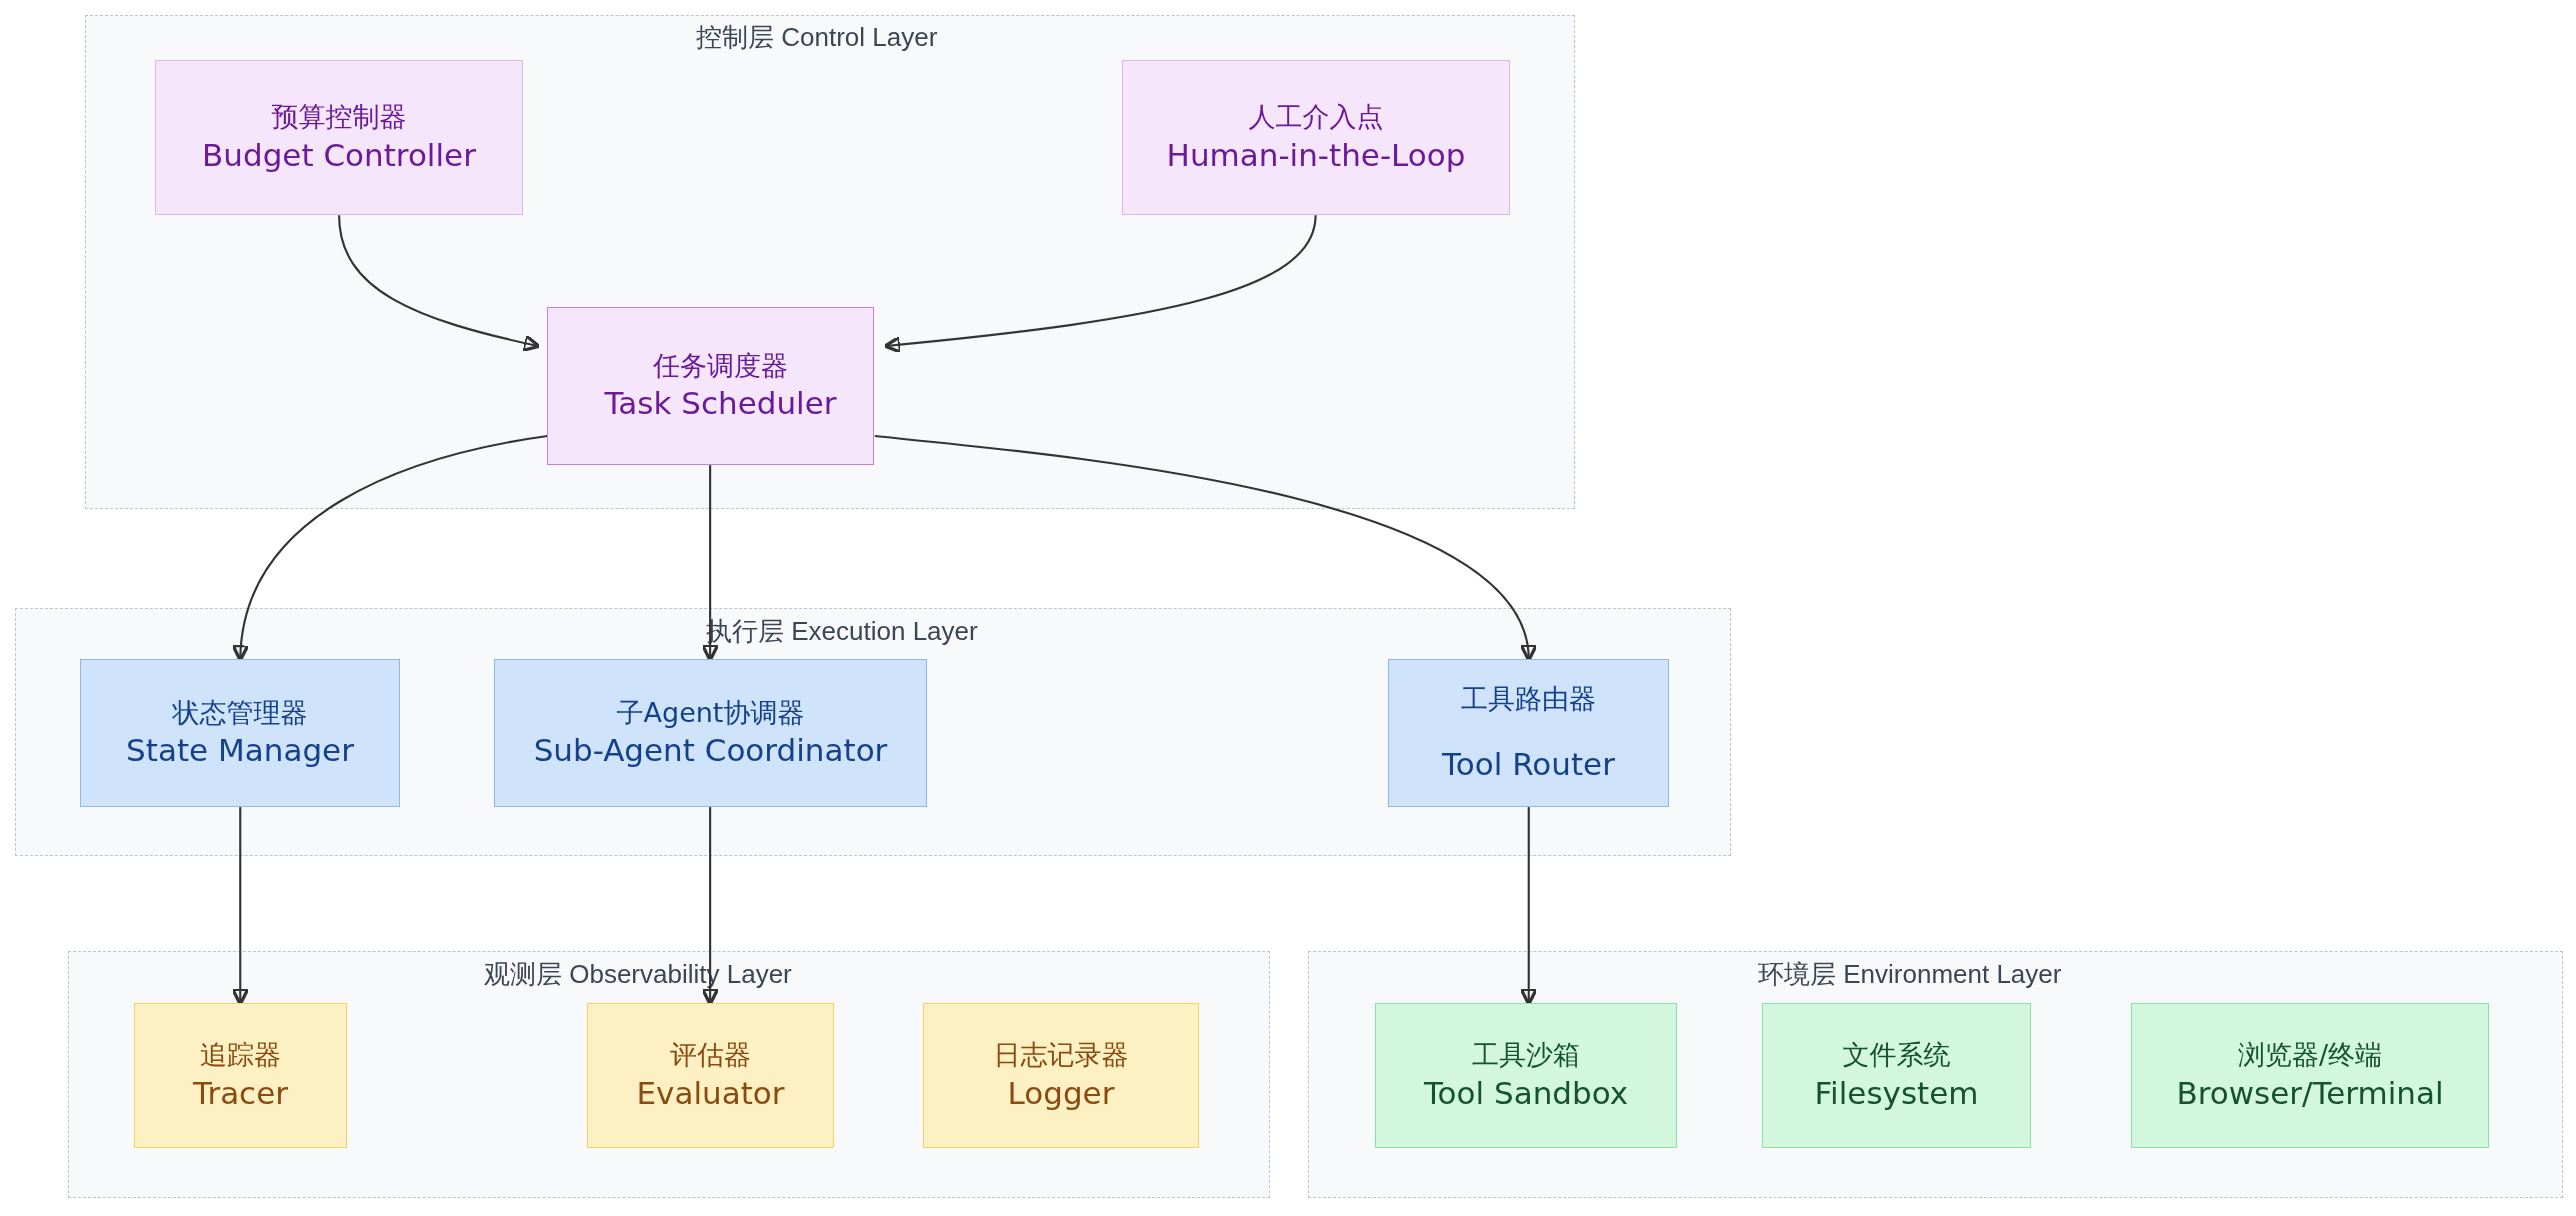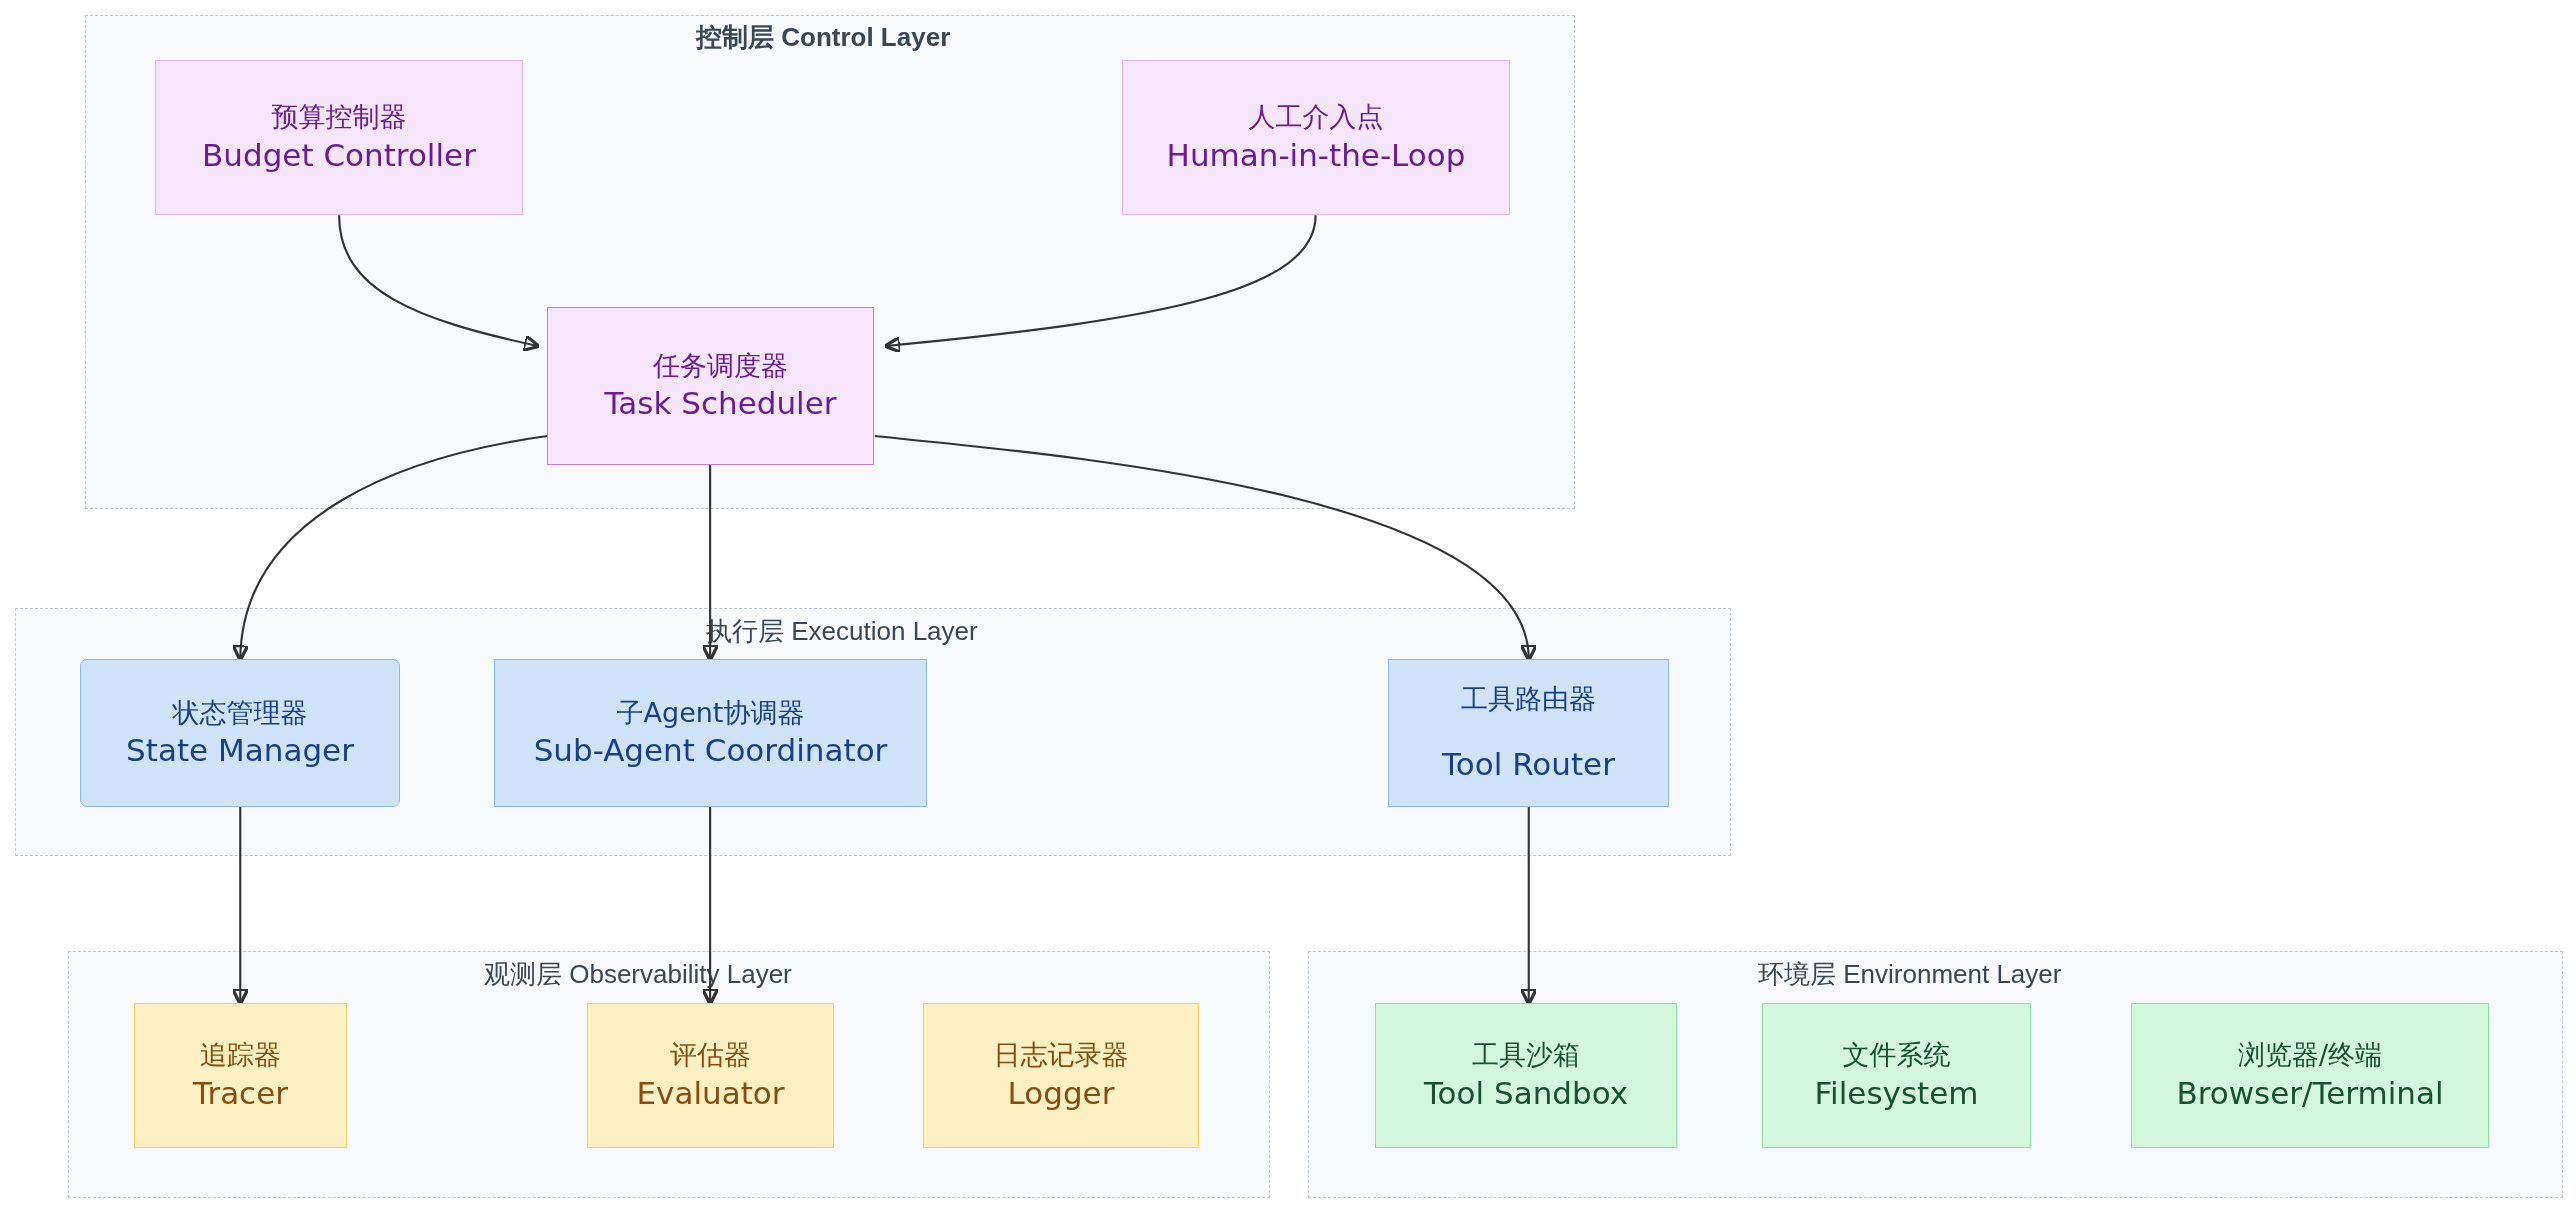--- a/index.html
+++ b/index.html
@@ -51,21 +51,21 @@
   svg.edges{position:absolute;left:0;top:0;width:2576px;height:1217px;
             overflow:visible;pointer-events:none;}
   svg.edges path{fill:none;stroke:#333333;stroke-width:2.2px;}
 </style>
 </head>
 <body>
 
 <div id="stage">
 
   <div class="layer" style="left:85px;top:14.5px;width:1490px;height:494px;"></div>
-  <div class="layer-title" style="left:696px;top:20.3px;font-weight:bold;">控制层 Control Layer</div>
+  <div class="layer-title" style="left:696px;top:20.3px;">控制层 Control Layer</div>
 
   <div class="layer" style="left:14.5px;top:608px;width:1716px;height:248px;"></div>
   <div class="layer-title" style="left:706px;top:614px;">执行层 Execution Layer</div>
 
   <div class="layer" style="left:68px;top:951px;width:1202px;height:247px;"></div>
   <div class="layer-title" style="left:484px;top:957px;">观测层 Observability Layer</div>
 
   <div class="layer" style="left:1308px;top:951px;width:1255px;height:247px;"></div>
   <div class="layer-title" style="left:1758px;top:957px;">环境层 Environment Layer</div>
 
@@ -101,21 +101,21 @@
   <div class="node n-purple" style="left:1122px;top:60px;width:388px;height:155px;">
     <span class="cn">人工介入点</span>
     <span class="en">Human-in-the-Loop</span>
   </div>
 
   <div class="node n-purple-strong" style="left:547px;top:307px;width:327px;height:158px;">
     <span class="cn">任务调度器</span>
     <span class="en">Task Scheduler</span>
   </div>
 
-  <div class="node n-blue" style="left:80px;top:659px;width:320px;height:148px;border-radius:7px;">
+  <div class="node n-blue" style="left:80px;top:659px;width:320px;height:148px;">
     <span class="cn">状态管理器</span>
     <span class="en">State Manager</span>
   </div>
 
   <div class="node n-blue" style="left:494px;top:659px;width:433px;height:148px;">
     <span class="cn">子Agent协调器</span>
     <span class="en">Sub-Agent Coordinator</span>
   </div>
 
   <div class="node n-blue" style="left:1388px;top:659px;width:281px;height:148px;gap:28px;">

